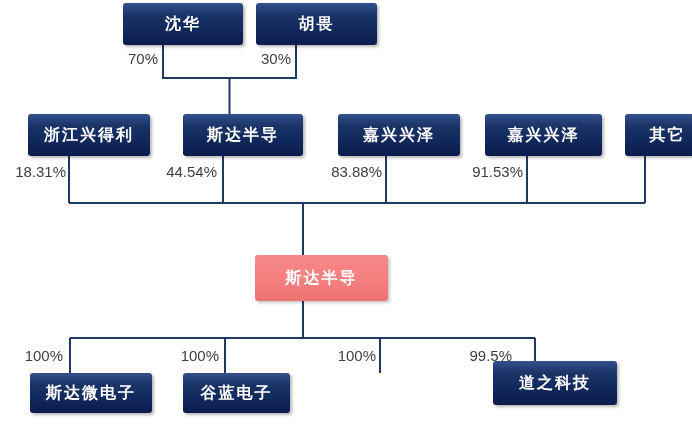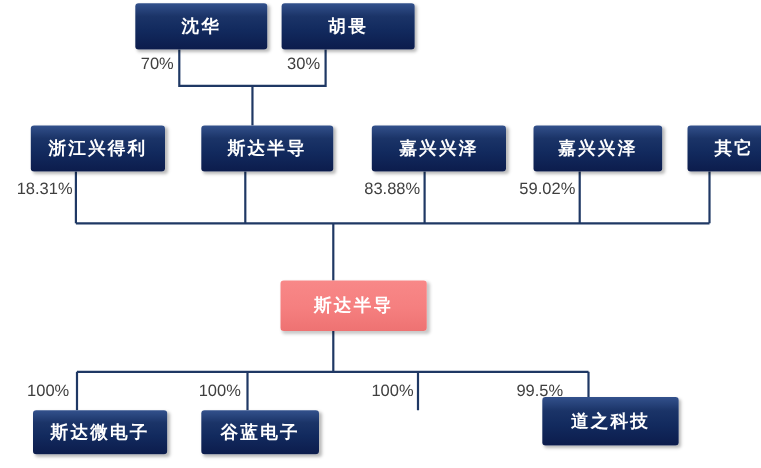--- a/index.html
+++ b/index.html
@@ -81,22 +81,23 @@
   <div class="node" style="left:318px;top:114px;width:122px;height:42px">
     <span>嘉兴兴泽</span>
   </div>
   <div class="node" style="left:465px;top:114px;width:117px;height:42px">
     <span>嘉兴兴泽</span>
   </div>
   <div class="node" style="left:605px;top:114px;width:85px;height:42px">
     <span>其它</span>
   </div>
   <div class="pct" style="left:6px;top:162px;width:60px">18.31%</div>
+  <div class="pct" style="left:155px;top:162px;width:62px">44.54%</div>
   <div class="pct" style="left:327px;top:162px;width:55px">83.88%</div>
-  <div class="pct" style="left:468px;top:162px;width:55px">59.02%</div>
+  <div class="pct" style="left:468px;top:162px;width:55px">91.53%</div>
 
   <div class="node highlight" style="left:235px;top:255px;width:133px;height:46px">
     <span>斯达半导</span>
   </div>
 
   <div class="pct" style="left:15px;top:346px;width:48px">100%</div>
   <div class="pct" style="left:171px;top:346px;width:48px">100%</div>
   <div class="pct" style="left:328px;top:346px;width:48px">100%</div>
   <div class="pct" style="left:460px;top:346px;width:52px">99.5%</div>
 

